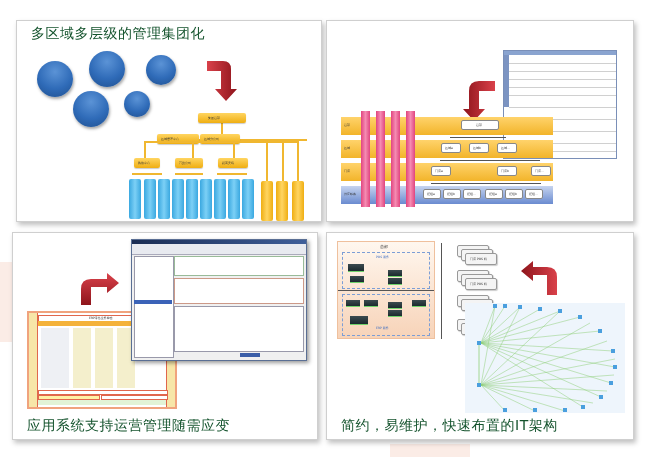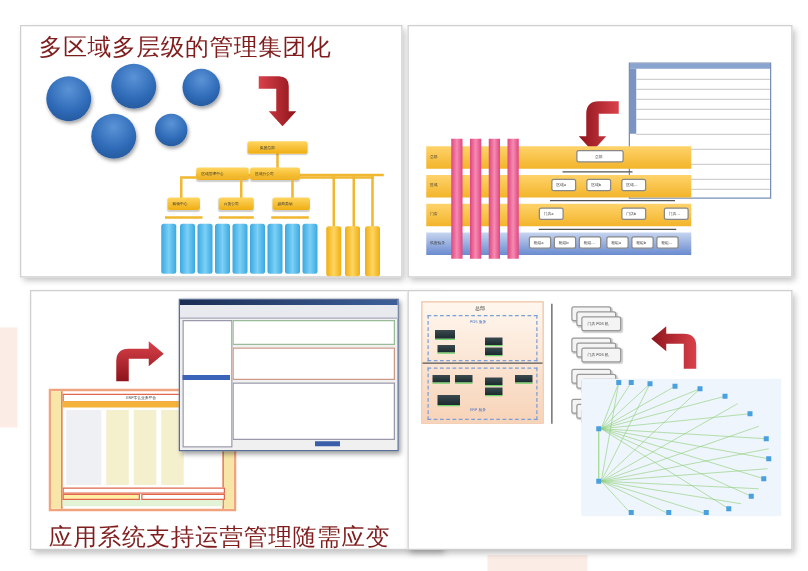--- a/index.html
+++ b/index.html
@@ -1,18 +1,18 @@
 <!DOCTYPE html>
 <html><head>
 <meta charset="utf-8">
 <style>
   html,body{margin:0;padding:0;}
   body{width:646px;height:457px;background:#ffffff;position:relative;overflow:hidden;font-family:"DejaVu Sans",sans-serif;}
   .panel{position:absolute;background:#fff;border:1px solid #cfcfcf;box-shadow:2px 3px 5px rgba(0,0,0,0.25);}
-  .panel-title{position:absolute;font-size:19px;color:#7f1d1d;letter-spacing:0.5px;white-space:nowrap;}
+  .panel-title{position:absolute;font-size:14px;color:#14532d;letter-spacing:0.5px;white-space:nowrap;}
   .deco-pink{position:absolute;background:#fbece6;}
   .bubble{position:absolute;border-radius:50%;background:radial-gradient(circle at 50% 30%,#5b93d6 0%,#2f6bb8 55%,#1f4f8e 100%);box-shadow:1px 2px 3px rgba(0,0,0,0.35);}
   .org-box{position:absolute;background:linear-gradient(#ffd561,#efae12);border-radius:2px;height:10px;box-shadow:0 1px 1px rgba(0,0,0,0.2);}
   .org-line{position:absolute;background:#f0b730;}
   .leaf-blue{position:absolute;width:12px;height:40px;background:linear-gradient(90deg,#3aa8e0,#7cd0f6,#3aa8e0);border-radius:2px;}
   .leaf-orange{position:absolute;width:12px;height:40px;background:linear-gradient(90deg,#efae12,#ffd561,#efae12);border-radius:2px;}
   .band{position:absolute;height:18px;background:linear-gradient(#ffd36b,#f2b42a);}
   .band-blue{background:linear-gradient(#c6d4ef,#6a8bd0);}
   .pink-col{position:absolute;width:9px;background:linear-gradient(90deg,#e0457f,#f58bb2,#e0457f);}
   .wbox{position:absolute;background:#fff;border:1px solid #888;border-radius:2px;height:8px;}
@@ -178,21 +178,21 @@
       <span class="tiny" style="left:3px;top:2px;">柜组b</span>
     </div>
   <div class="wbox" style="left:198px;top:168px;width:16px;">
       <span class="tiny" style="left:3px;top:2px;">柜组...</span>
     </div>
   <div style="position:absolute;left:123px;top:116px;width:56px;height:1px;background:#555;"></div>
   <div style="position:absolute;left:113px;top:139px;width:100px;height:1px;background:#555;"></div>
   <div style="position:absolute;left:104px;top:162px;width:110px;height:1px;background:#555;"></div>
 </div>
 
-<div class="panel" style="left:24px;top:232px;width:304px;height:206px;padding-left:24px;">
+<div class="panel" style="left:12px;top:232px;width:304px;height:206px;">
 
   <div style="position:absolute;left:14px;top:78px;width:146px;height:94px;background:#fff;border:2px solid #f0a37d;">
     <div style="position:absolute;left:0;top:0;width:8px;height:94px;background:#f7e6a8;border-right:1px solid #e0674d;"></div>
     <div style="position:absolute;right:0;top:0;width:8px;height:94px;background:#f7e6a8;border-left:1px solid #e0674d;"></div>
     <div style="position:absolute;left:9px;top:2px;width:128px;height:5px;background:#fff;border:1px solid #e0674d;">
         <span class="tiny" style="left:50px;top:0;">ERP零售业务整合</span>
       </div>
     <div style="position:absolute;left:9px;top:8px;width:128px;height:5px;background:#f4b23a;"></div>
     <div style="position:absolute;left:12px;top:15px;width:28px;height:60px;background:#eef0f4;"></div>
     <div style="position:absolute;left:44px;top:15px;width:18px;height:60px;background:#f4efcc;"></div>
@@ -323,13 +323,14 @@
     <div class="node" style="left:144px;top:78px;"></div>
     <div class="node" style="left:134px;top:92px;"></div>
     <div class="node" style="left:116px;top:102px;"></div>
     <div class="node" style="left:98px;top:105px;"></div>
     <div class="node" style="left:68px;top:105px;"></div>
     <div class="node" style="left:38px;top:105px;"></div>
     <div class="node" style="left:12px;top:38px;"></div>
     <div class="node" style="left:12px;top:80px;"></div>
   </div>
 
+  <div class="panel-title" style="left:14px;top:184px;">简约，易维护，快速布置的IT架构</div>
 </div>
 
 </body></html>

